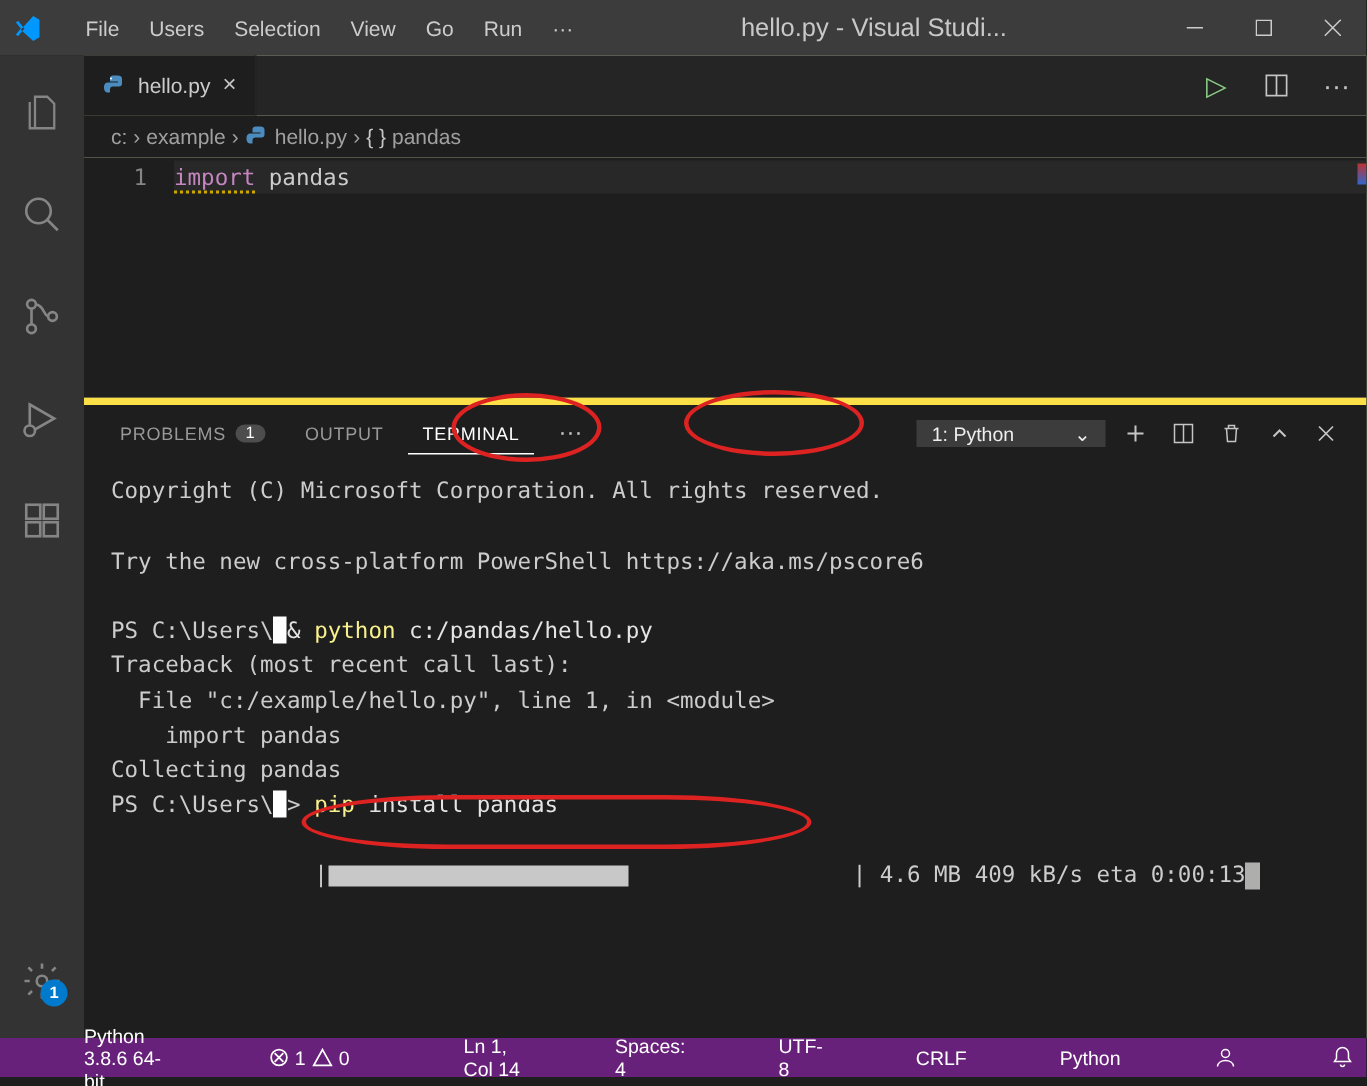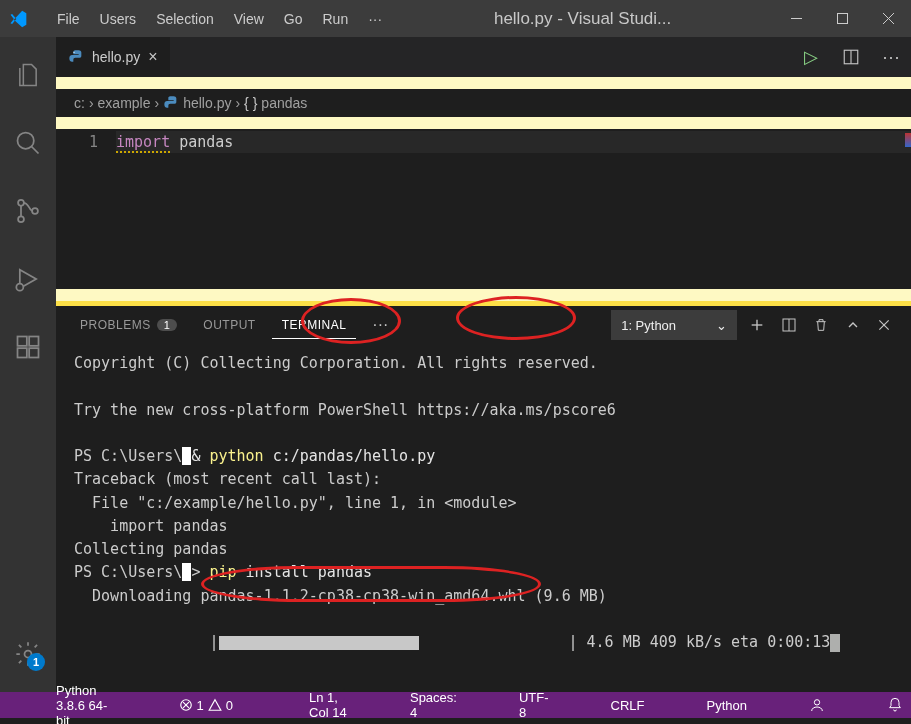--- a/index.html
+++ b/index.html
@@ -33,21 +33,21 @@
     display: flex;
     flex-direction: column;
     align-items: center;
     padding-top: 10px;
     gap: 12px;
     position: relative;
   }
   .activitybar .act-icon { width: 56px; height: 56px; display:flex;align-items:center;justify-content:center; color:#858585;}
   .activitybar .bottom-icons { position:absolute; bottom:10px; left:0; right:0; display:flex; flex-direction:column; align-items:center;}
   .badge-circle { position:absolute; bottom:11px; right:11px; width:18px; height:18px; background:#007acc; border-radius:50%; color:#fff; font-size:11px; display:flex;align-items:center;justify-content:center; font-weight:600;}
-  .workspace { flex:1; display:flex; flex-direction:column; background:#fef9c3;gap:12px; }
+  .workspace { flex:1; display:flex; flex-direction:column; background:#fef9c3; }
   .tabbar { height: 40px; background:#252526; display:flex; align-items:stretch;}
   .tab { display:flex; align-items:center; padding:0 12px; background:#1e1e1e; border-right:1px solid #252526; font-size:14px; gap:8px;}
   .tab .close-x { color:#c5c5c5; font-size:16px;}
   .tabbar .spacer { flex:1; }
   .tabbar .tabaction { width:40px; display:flex;align-items:center;justify-content:center; color:#c5c5c5;}
   .breadcrumb { height:28px; background:#1e1e1e; display:flex; align-items:center; padding:0 18px; color:#a0a0a0; font-size:14px; gap:4px;}
   .editor { flex: 0 0 160px; background:#1e1e1e; display:flex; font-family: Consolas, monospace; font-size:15px; position:relative;}
   .editor .gutter { width: 60px; text-align:right; padding-right:18px; color:#858585;}
   .editor .codeline { padding-top:4px;}
   .code-row { display:flex; flex:1; padding-top:4px; position:relative;}
@@ -56,21 +56,21 @@
   .kw { color:#c586c0; }
   .underline-squiggle { border-bottom: 2px dotted #cca700; }
   .minimap-edge { position:absolute; top:4px; right:0; width:6px; height:14px;}
   .panel { flex:1; background:#1e1e1e; border-top:5px solid #fde047; display:flex; flex-direction:column;}
   .panel-tabs { height:38px; display:flex; align-items:center; padding:0 14px; gap:6px; color:#999; position:relative;}
   .panel-tab { padding: 6px 10px; font-size:12px; letter-spacing:0.5px; display:flex; align-items:center; gap:6px;}
   .panel-tab.active { color:#fff; border-bottom:1px solid #fff;}
   .panel-tab .cnt { background:#4d4d4d; border-radius:10px; padding:0 7px; font-size:11px; color:#fff;}
   .panel-dots { padding:0 10px; color:#c5c5c5; font-size:16px;}
   .panel-right { margin-left:auto; display:flex; align-items:center; gap:12px;}
-  .term-select { background:#3c3c3c; color:#eee; border:none; padding:4px 10px; font-size:13px; display:flex; align-items:center; gap:40px; height:30px;}
+  .term-select { background:#3c3c3c; color:#eee; border:none; padding:4px 10px; font-size:13px; display:flex; align-items:center; gap:40px; height:18px;}
   .panel-ico { color:#c5c5c5; width:20px; text-align:center;}
   .terminal-body { flex:1; padding: 8px 18px; font-family: Consolas, monospace; font-size:15px; line-height:1.55; color:#cccccc; overflow:hidden;}
   .term-white { color:#e5e5e5; }
   .term-yellow { color:#f9f18d; }
   .term-redact { background:#fff; color:#fff; }
   .progressbar { display:inline-block;}
   .pb-fill { display:inline-block; background:#c8c8c8; height:14px; width:200px; vertical-align:middle;}
   .pb-empty { display:inline-block; height:14px; width:150px; vertical-align:middle;}
   .cursor-block { display:inline-block; background:#aeafad; width:10px; height:18px; vertical-align:middle;}
   .statusbar {
@@ -263,35 +263,34 @@
                 <line x1="20" y1="4" x2="4" y2="20"></line>
               </svg>
             </div>
         </div>
 
         <div class="circle-annot" style="left:245px; top:-8px; width:100px; height:46px;"></div>
         <div class="circle-annot" style="left:400px; top:-10px; width:120px; height:44px;"></div>
       </div>
 
       <div class="terminal-body" style="position:relative;">
-        <div>Copyright (C) Collecting Corporation. All rights reserved.</div>
+        <div>Copyright (C) Microsoft Corporation. All rights reserved.</div>
         <br>
         <div>Try the new cross-platform PowerShell https://aka.ms/pscore6</div>
         <br>
         <div>
           <span>PS C:\Users\</span><span class="term-redact">        </span><span class="term-white"> &amp; </span><span class="term-yellow">python</span><span class="term-white"> c:/pandas/hello.py</span>
         </div>
         <div>Traceback (most recent call last):</div>
         <div style="white-space:pre;">  File "c:/example/hello.py", line 1, in &lt;module&gt;</div>
         <div style="white-space:pre;">    import pandas</div>
         <div>Collecting pandas</div>
         <div>
           <span>PS C:\Users\</span><span class="term-redact">       </span><span>&gt; </span><span class="term-yellow">pip</span><span class="term-white"> install pandas</span>
         </div>
-        <div style="white-space:pre;">  Downloading pandas-1.1.2-cp38-cp38-win_amd64.whl (9.6 MB)</div>
         <div style="white-space:pre;">
           <span>     |</span><span class="progressbar"><span class="pb-fill"></span><span class="pb-empty"></span></span><span>| 4.6 MB 409 kB/s eta 0:00:13</span><span class="cursor-block"></span>
         </div>
         <div class="circle-annot" style="left:145px; top:222px; width:340px; height:36px; border-radius:40%/70%;"></div>
       </div>
     </div>
   </div>
 </div>
 
 <div class="statusbar">

